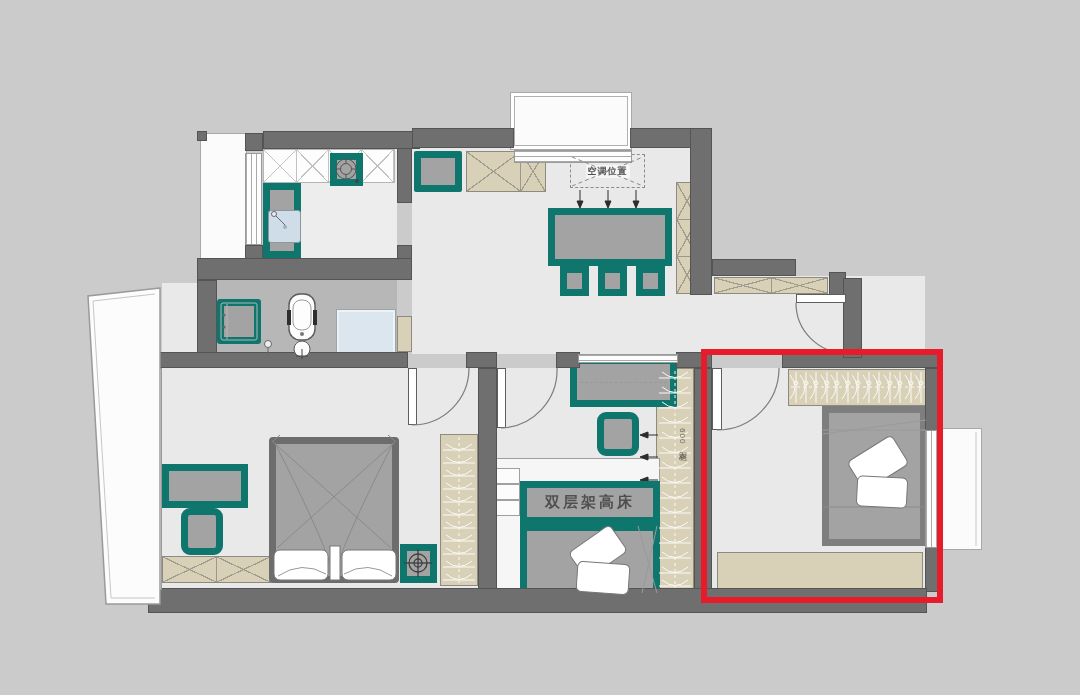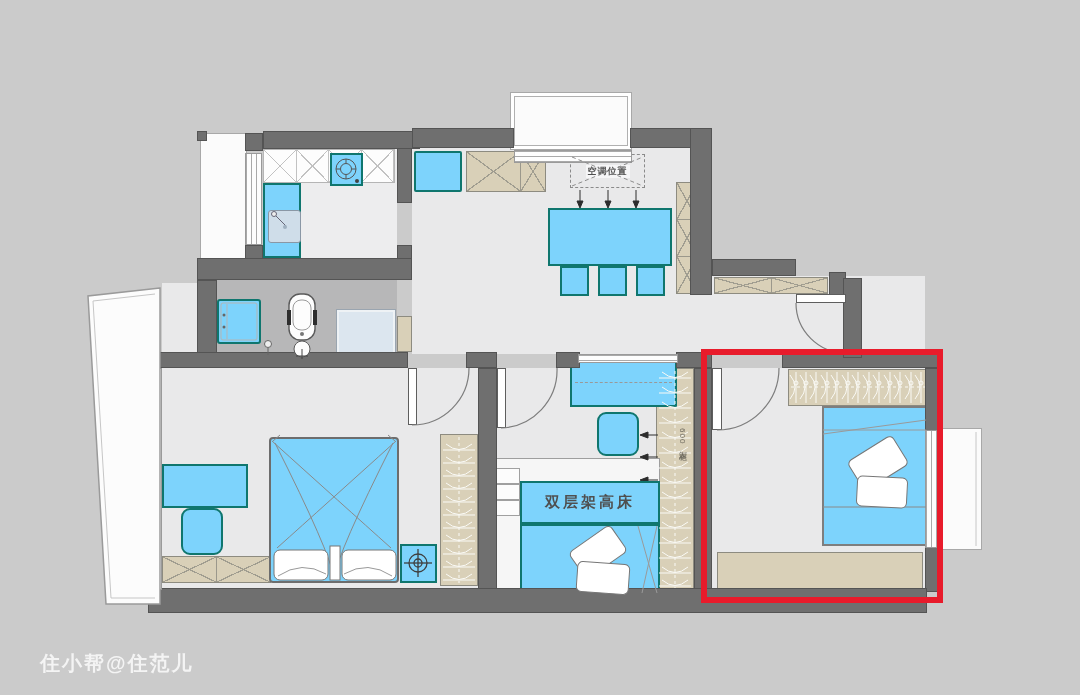--- a/index.html
+++ b/index.html
@@ -21,21 +21,21 @@
   .cell{flex:1;border-right:1px solid #9b988c;
     background-image:
      linear-gradient(to top right,transparent calc(50% - .6px),#a09d90 calc(50% - .6px),#a09d90 calc(50% + .6px),transparent calc(50% + .6px)),
      linear-gradient(to bottom right,transparent calc(50% - .6px),#a09d90 calc(50% - .6px),#a09d90 calc(50% + .6px),transparent calc(50% + .6px));}
   .cell:last-child{border-right:none;}
   .cells.white{background:#fdfdfd;border:1px solid #b5b5b5;}
   .cells.white .cell{border-right:1px solid #c2c2c2;
     background-image:
      linear-gradient(to top right,transparent calc(50% - .6px),#c2c2c2 calc(50% - .6px),#c2c2c2 calc(50% + .6px),transparent calc(50% + .6px)),
      linear-gradient(to bottom right,transparent calc(50% - .6px),#c2c2c2 calc(50% - .6px),#c2c2c2 calc(50% + .6px),transparent calc(50% + .6px));}
-  .white-furn{background:#7dd3fc;border:2px solid #0f766e;z-index:14;}
+  .white-furn{background:#a3a3a3;border:7px solid #0f766e;z-index:14;}
   .leaf{background:#fff;border:1px solid #5e5e5e;z-index:24;}
   .dashedbox{border:1.5px dashed #8a8a8a;z-index:14;display:flex;align-items:center;justify-content:center;}
   .step{background:#fcfcfc;border:1px solid #a0a0a0;z-index:15;}
   .lbl{color:#4f4f4f;font-weight:bold;z-index:30;display:flex;align-items:center;justify-content:center;}
   .svg-layer{position:absolute;left:0;top:0;z-index:26;pointer-events:none;}
   .redbox{border:6px solid #e81b2b;z-index:40;}
   .watermark{color:rgba(255,255,255,.78);font-size:20px;font-weight:bold;letter-spacing:2px;z-index:50;}
   .vnote{writing-mode:vertical-rl;font-size:8px;color:#6e6a5e;letter-spacing:1px;z-index:30;}
 </style>
 </head>
@@ -320,14 +320,13 @@
         <use href="#hangH" x="879" y="372"></use>
       <use href="#hangH" x="890" y="372"></use>
         <use href="#hangH" x="900" y="372"></use>
         <use href="#hangH" x="911" y="372"></use>
       <use href="#hangH" x="921" y="372"></use>
     </g>
 
     <line x1="976" y1="432" x2="976" y2="546" stroke="#c6c6c6"></line>
   </svg>
 
-  <div class="abs watermark" style="left:40px;top:650px;">住小帮@住范儿</div>
 </div>
 
 </body></html>

